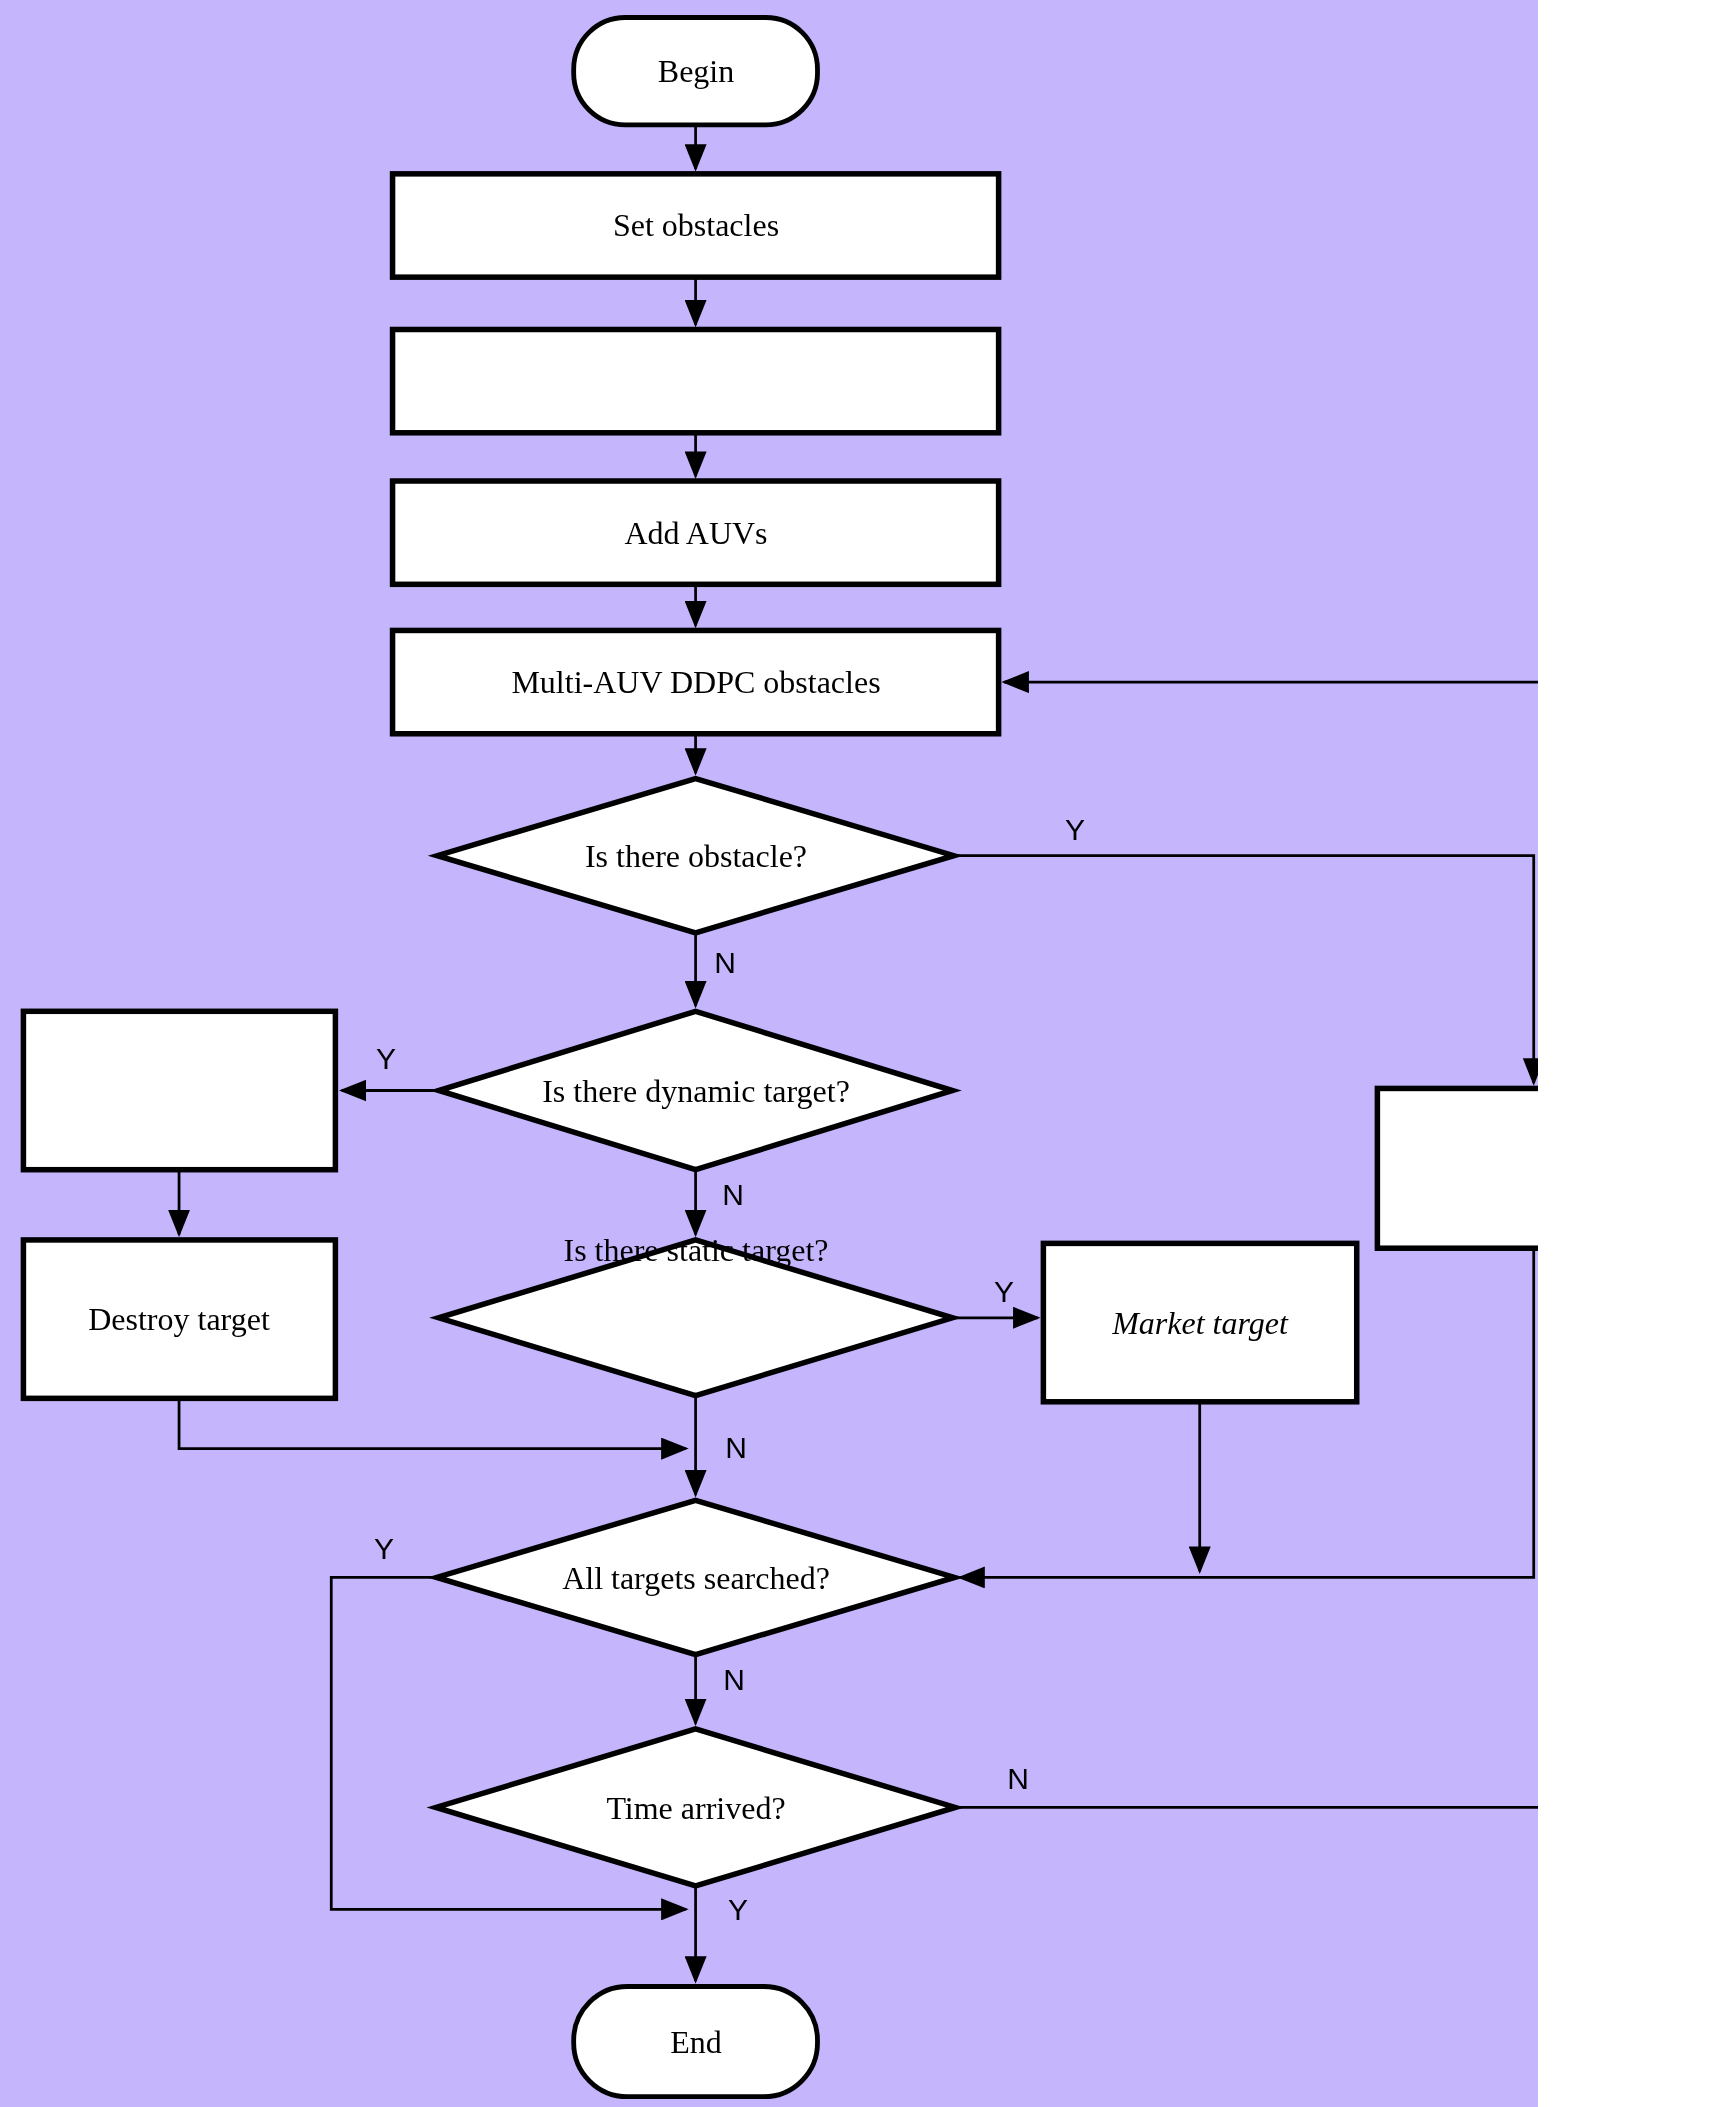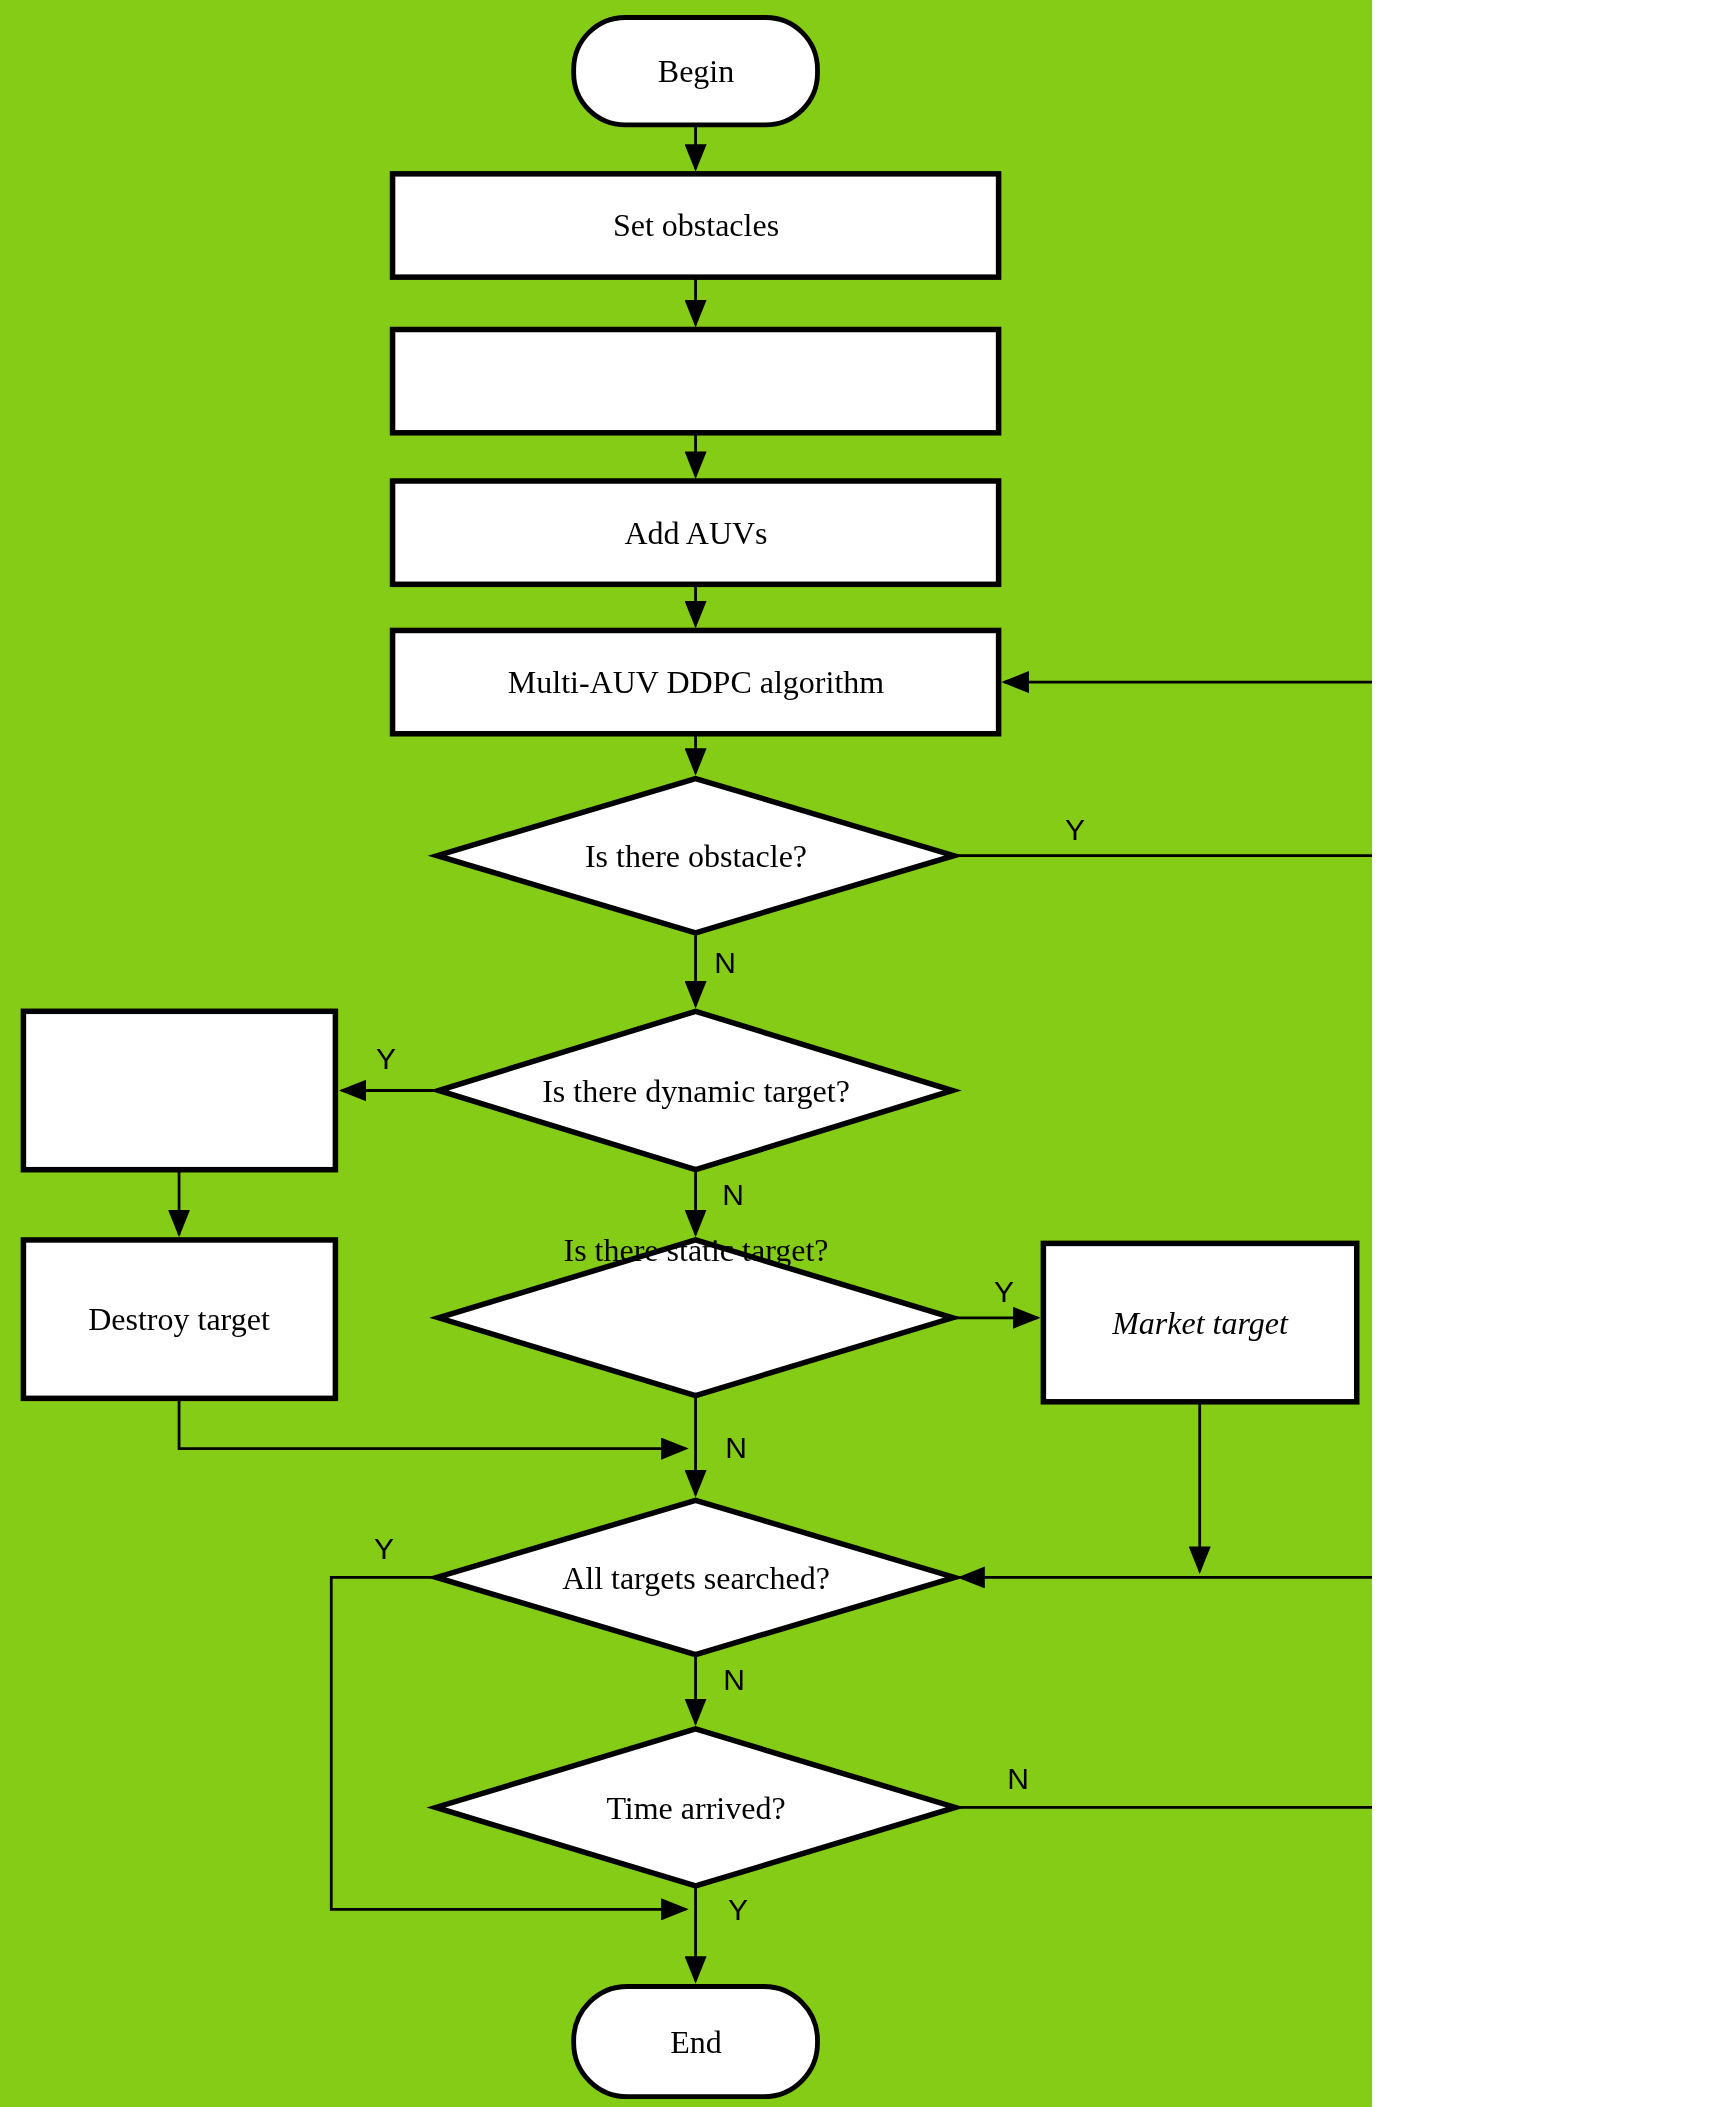--- a/index.html
+++ b/index.html
@@ -2,23 +2,23 @@
 <html style="font-size:11px"><head>
 <meta charset="utf-8">
 <style>
   html, body {
     margin: 0;
     padding: 0;
     background: #ffffff;
   }
   .canvas {
     position: relative;
-    width: 1372px;
+    width: 1538px;
     height: 2108px;
-    background: #84cc16;
+    background: #c4b5fd;
     font-family: "Liberation Serif", serif;
     color: #000000;
     overflow: hidden;
   }
   .canvas svg {
     position: absolute;
     left: 0;
     top: 0;
   }
   .nlabel {
@@ -109,21 +109,21 @@
     </g>
   </svg>
 
   <div class="nlabel" style="left:696px; top:71px;">Begin</div>
 
   <div class="nlabel" style="left:696px; top:225px;">Set obstacles</div>
 
 
   <div class="nlabel" style="left:696px; top:533px;">Add AUVs</div>
 
-  <div class="nlabel" style="left:696px; top:682px;">Multi-AUV DDPC algorithm</div>
+  <div class="nlabel" style="left:696px; top:682px;">Multi-AUV DDPC obstacles</div>
 
   <div class="nlabel" style="left:696px; top:856px;">Is there obstacle?</div>
 
   <div class="nlabel" style="left:696px; top:1091px;">Is there dynamic target?</div>
 
 
   <div class="nlabel" style="left:179px; top:1319px;">Destroy target</div>
 
   <div class="nlabel" style="left:696px; top:1250px;">Is there static target?</div>
 

